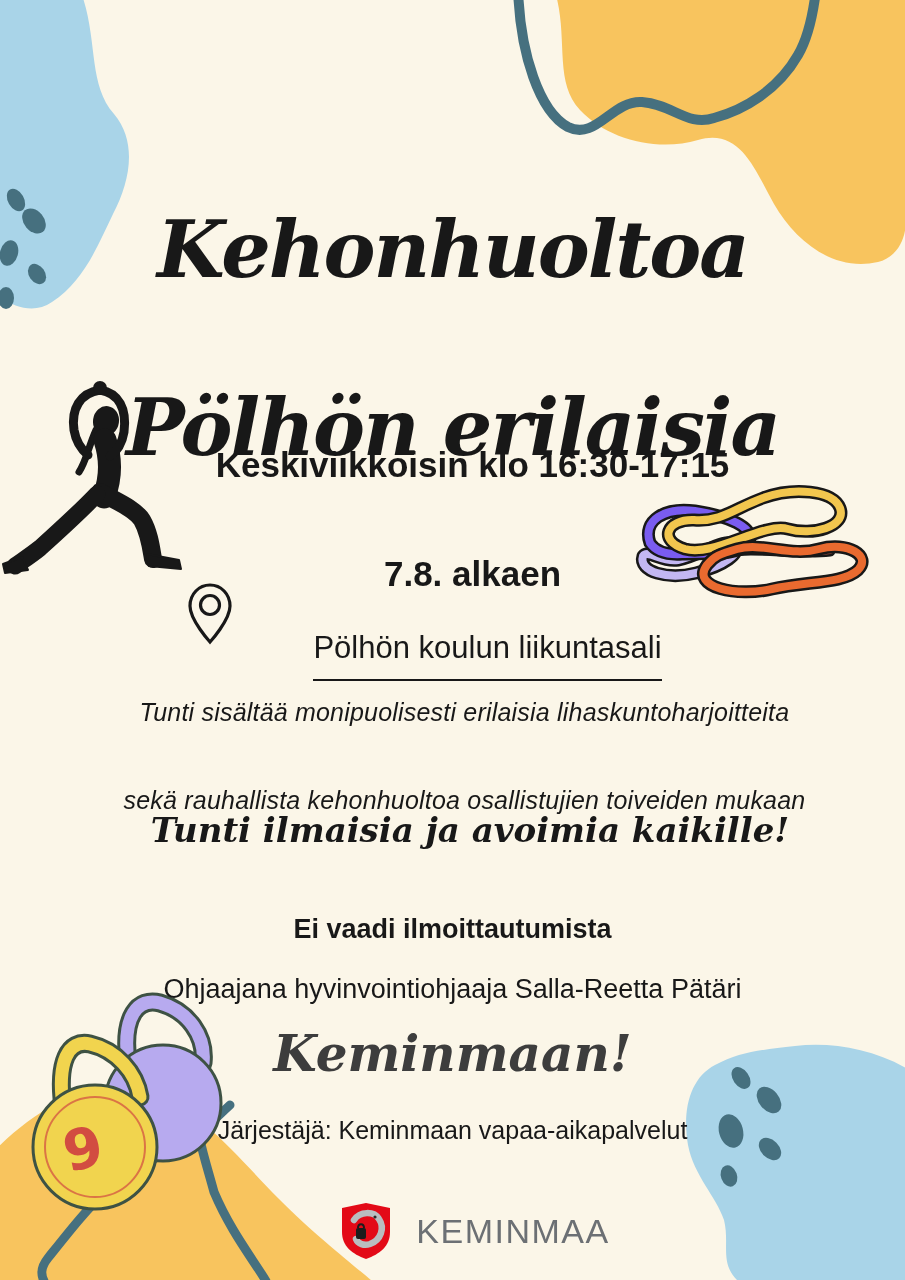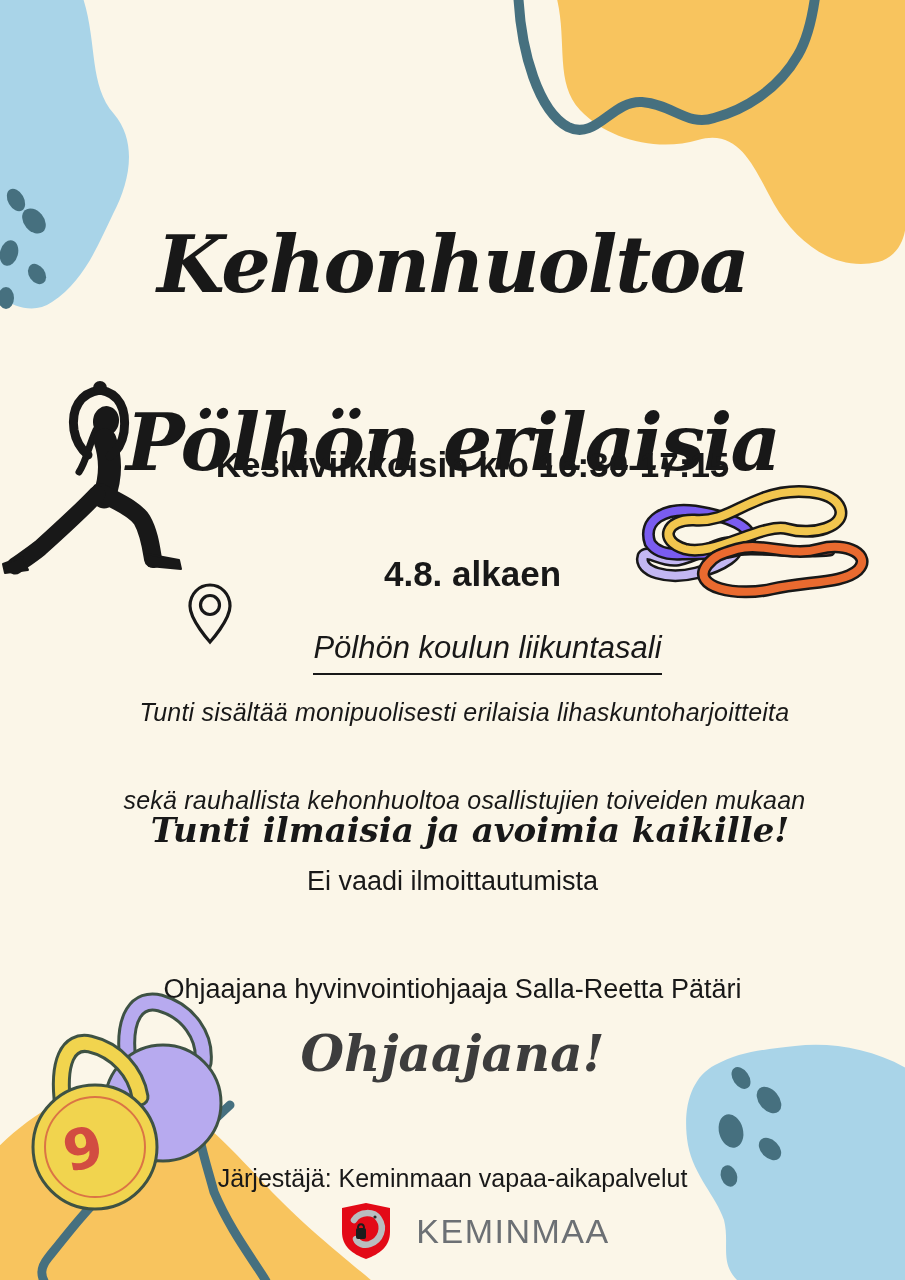--- a/index.html
+++ b/index.html
@@ -14,42 +14,40 @@
   #deco{position:absolute;left:0;top:0;z-index:0;}
   .txt{position:absolute;left:0;right:0;text-align:center;z-index:2;white-space:pre-line;}
   .script{
     font-family:"DejaVu Serif","Liberation Serif",serif;
     font-style:italic;font-weight:bold;
   }
   .title{
     top:206px;
     font-size:78px;line-height:1.14;letter-spacing:-2px;
     color:var(--text-black,#181818);
-    margin-top:15px;
   }
   .schedule{
     top:438px;left:40px;
     font-size:35px;font-weight:bold;line-height:1.55;
   }
   .location-row{top:594px;left:70px;font-size:31px;}
   .location-row .loc-text{
     display:inline-block;border-bottom:2.5px solid var(--text-black,#181818);
-    padding-bottom:7px;
-    font-style:italic;
+    padding-bottom:13px;
   }
   #pin{position:absolute;left:186px;top:582px;z-index:2;}
   .description{
     top:690px;
     font-size:25px;font-style:italic;line-height:1.76;letter-spacing:.2px;padding-left:24px;
   }
   .free-line{top:810px;left:35px;font-size:34px;letter-spacing:0px;}
-  .no-reg{top:866px;font-size:27px;}
+  .no-reg{top:914px;font-size:27px;font-weight:bold;}
   .instructor{top:950px;font-size:27px;margin-top:24px;}
   .welcome{top:1024px;font-size:50px;color:var(--text-gray,#3D3D3D);}
-  .organizer{top:1164px;font-size:25px;}
+  .organizer{top:1116px;font-size:25px;}
   .logo-row{
     position:absolute;top:1202px;left:45px;right:0;z-index:2;
     display:flex;align-items:center;justify-content:center;gap:24px;
   }
   .logo-text{
     font-size:34px;color:var(--logo-gray,#6C7074);
     letter-spacing:1.5px;font-weight:500;
   }
 </style>
 </head>
@@ -132,41 +130,41 @@
         <ellipse cx="770" cy="1149" rx="9" ry="13" transform="rotate(-45 770 1149)"></ellipse>
         <ellipse cx="729" cy="1176" rx="8" ry="11" transform="rotate(-20 729 1176)"></ellipse>
       </g>
     </g>
   </svg>
 
   <div class="txt title script"><span>Kehonhuoltoa</span><br>
     <span>Pölhön erilaisia</span></div>
 
   <div class="txt schedule"><span>Keskiviikkoisin klo 16:30-17:15</span><br>
-    <span>4.8. alkaen</span></div>
+    <span>7.8. alkaen</span></div>
 
   <svg id="pin" width="48" height="64" viewBox="0 0 48 64">
     <path d="M24,3 C13,3 4,12 4,24 C4,38 24,60 24,60 C24,60 44,38 44,24 C44,12 35,3 24,3 Z" style="fill:none;stroke:var(--text-black);stroke-width:3.2"></path>
     <circle cx="24" cy="23" r="9.5" style="fill:none;stroke:var(--text-black);stroke-width:3.2"></circle>
   </svg>
 
   <div class="txt location-row">
     <span class="loc-text">Pölhön koulun liikuntasali</span>
   </div>
 
   <div class="txt description"><span>Tunti sisältää monipuolisesti erilaisia lihaskuntoharjoitteita</span><br>
     <span>sekä rauhallista kehonhuoltoa osallistujien toiveiden mukaan</span></div>
 
   <div class="txt free-line script">Tunti ilmaisia ja avoimia kaikille!</div>
 
   <div class="txt no-reg">Ei vaadi ilmoittautumista</div>
 
   <div class="txt instructor">Ohjaajana hyvinvointiohjaaja Salla-Reetta Pätäri</div>
 
-  <div class="txt welcome script">Ohjaajana!</div>
+  <div class="txt welcome script">Keminmaan!</div>
 
   <div class="txt organizer">Järjestäjä: Keminmaan vapaa-aikapalvelut</div>
 
   <div class="logo-row">
     <svg width="52" height="58" viewBox="0 0 52 58">
       <path d="M26,1 L50,6 L50,30 C50,44 40,52 26,57 C12,52 2,44 2,30 L2,6 Z" style="fill:var(--logo-red)"></path>
       <path d="M14,18 C20,9 34,9 39,17 C45,26 41,38 30,42 C24,44 18,42 16,37" style="fill:none;stroke:var(--logo-fish-silver);stroke-width:6.5;stroke-linecap:round"></path>
       <circle cx="35" cy="15" r="1.6" style="fill:#2a2a2a"></circle>
       <rect x="16" y="26" width="10" height="11" rx="2" style="fill:#1c1c1c"></rect>
       <path d="M18,26 C18,21 24,21 24,26" style="fill:none;stroke:#1c1c1c;stroke-width:2"></path>

